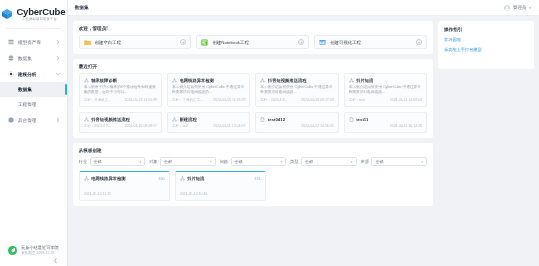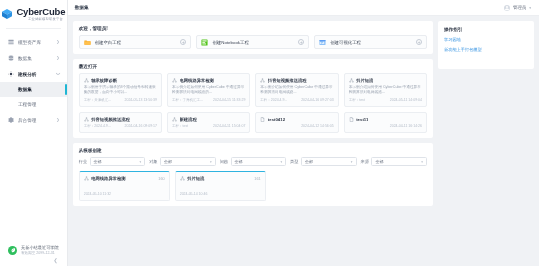--- a/index.html
+++ b/index.html
@@ -16,21 +16,21 @@
     width: 88px; height: 266px; background: #ffffff;
     display: flex; flex-direction: column;
     border-right: 1px solid #e8eaed; position: relative;
   }
   .logo-block {
     height: 26px; display: flex; align-items: center; justify-content: center;
     gap: 3px; padding-top: 2px;
   }
   .logo-cube { width: 12px; height: 12px; position: relative; flex: 0 0 auto; }
   .logo-cube svg { display: block; }
-  .logo-text-wrap { display: flex; flex-direction: column; align-items: flex-end; }
+  .logo-text-wrap { display: flex; flex-direction: column; align-items: center; }
   .logo-title { font-size: 9.5px; font-weight: bold; color: #1a2233; letter-spacing: -0.2px; line-height: 10px; }
   .logo-sub { font-size: 3.4px; color: #8a93a3; letter-spacing: 0.3px; line-height: 5px; transform: scale(0.95); transform-origin: left center; }
   .logo-divider { height: 1px; background: #edeff2; margin: 2px 6px 0 6px; }
 
   .nav { margin-top: 5px; flex: 1 1 auto; }
   .nav-item {
     height: 16px; display: flex; align-items: center;
     padding: 0 7px 0 8px; gap: 4px; cursor: pointer; position: relative;
   }
   .nav-item .ico { width: 6px; height: 6px; flex: 0 0 auto; color: #9aa2b1; }

